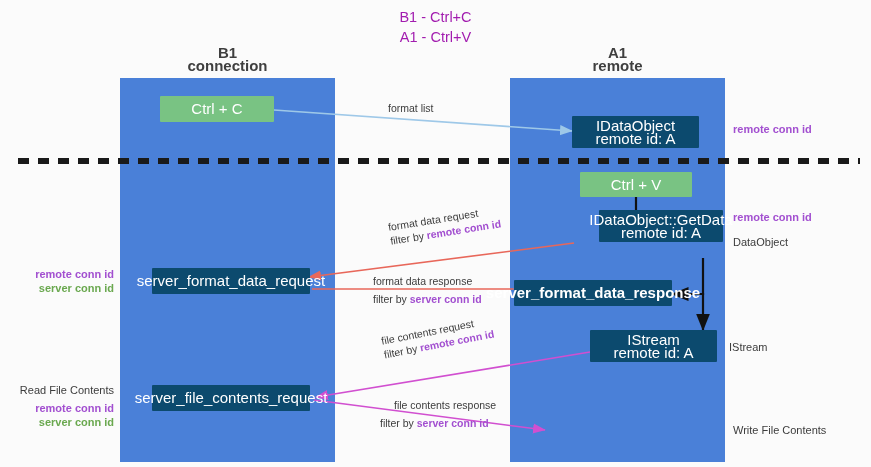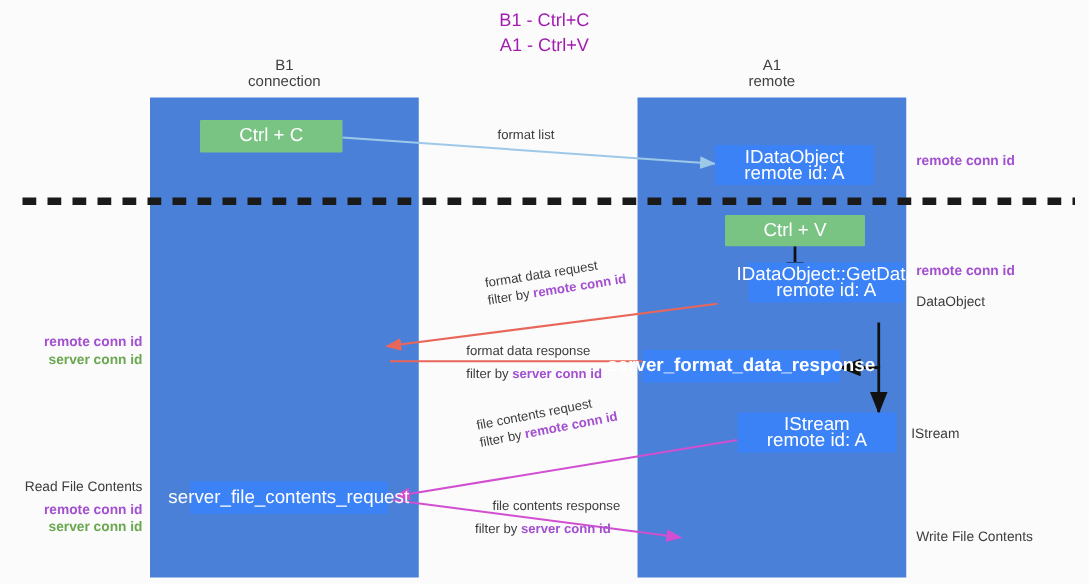--- a/index.html
+++ b/index.html
@@ -19,23 +19,24 @@
   .lane {
     position: absolute;
     background: #4a80d8;
   }
   #lane-b1 { left: 120px; top: 78px; width: 215px; height: 384px; }
   #lane-a1 { left: 510px; top: 78px; width: 215px; height: 384px; }
 
   .lane-header {
     position: absolute;
     text-align: center;
-    font-size: 12px;
+    font-size: 15px;
     color: #3f3f3f;
     line-height: 13px;
+    font-weight: bold;
   }
   #hdr-b1 { left: 120px; top: 46px; width: 215px; }
   #hdr-a1 { left: 510px; top: 46px; width: 215px; }
 
   
   #title {
     position: absolute;
     left: 0; top: 7px;
     width: 871px;
     text-align: center;
@@ -52,21 +53,21 @@
     flex-direction: column;
     align-items: center;
     justify-content: center;
     color: #ffffff;
     font-size: 15px;
     line-height: 13.5px;
     text-align: center;
     border-radius: 1px;
     padding: 2px 4px;
   }
-  .node.orange { background: #3b82f6; }
+  .node.orange { background: #0c4a6e; }
   .node.green  { background: #79c383; }
 
   
   .side-label {
     position: absolute;
     font-size: 11px;
     line-height: 13.5px;
     color: #3c3c3c;
     white-space: nowrap;
   }
@@ -163,20 +164,23 @@
 
   <div class="node green" style="left:580px; top:172px; width:112px; height:25px;">
     <span>Ctrl + V</span>
   </div>
 
   <div class="node orange" style="left:570px; top:210px; width:124px; height:32px;margin-left:29px;">
     <span>IDataObject::GetData</span>
     <span>remote id: A</span>
   </div>
 
+  <div class="node orange" style="left:152px; top:268px; width:158px; height:26px;">
+    <span>server_format_data_request</span>
+  </div>
 
   <div class="node orange" style="left:514px; top:280px; width:158px; height:26px;font-weight:bold;">
     <span>server_format_data_response</span>
   </div>
 
   <div class="node orange" style="left:590px; top:330px; width:127px; height:32px;">
     <span>IStream</span>
     <span>remote id: A</span>
   </div>
 
@@ -212,21 +216,21 @@
 
   <div class="side-label right-al" style="left:0px; top:384px; width:114px;">
     <span>Read File Contents</span>
   </div>
 
   <div class="side-label right-al" style="left:0px; top:402px; width:114px;">
     <div class="c-purple">remote conn id</div>
     <div class="c-green">server conn id</div>
   </div>
 
-  <div class="edge-label" style="left:398px; top:101px;">
+  <div class="edge-label" style="left:388px; top:101px;">
     <span>format list</span>
   </div>
 
   <div class="edge-label rot-a" style="left:387px; top:220px;">
     <div>format data request</div>
     <div>
       <span class="c-plain">filter by </span><span class="c-purple">remote conn id</span>
     </div>
   </div>
 

